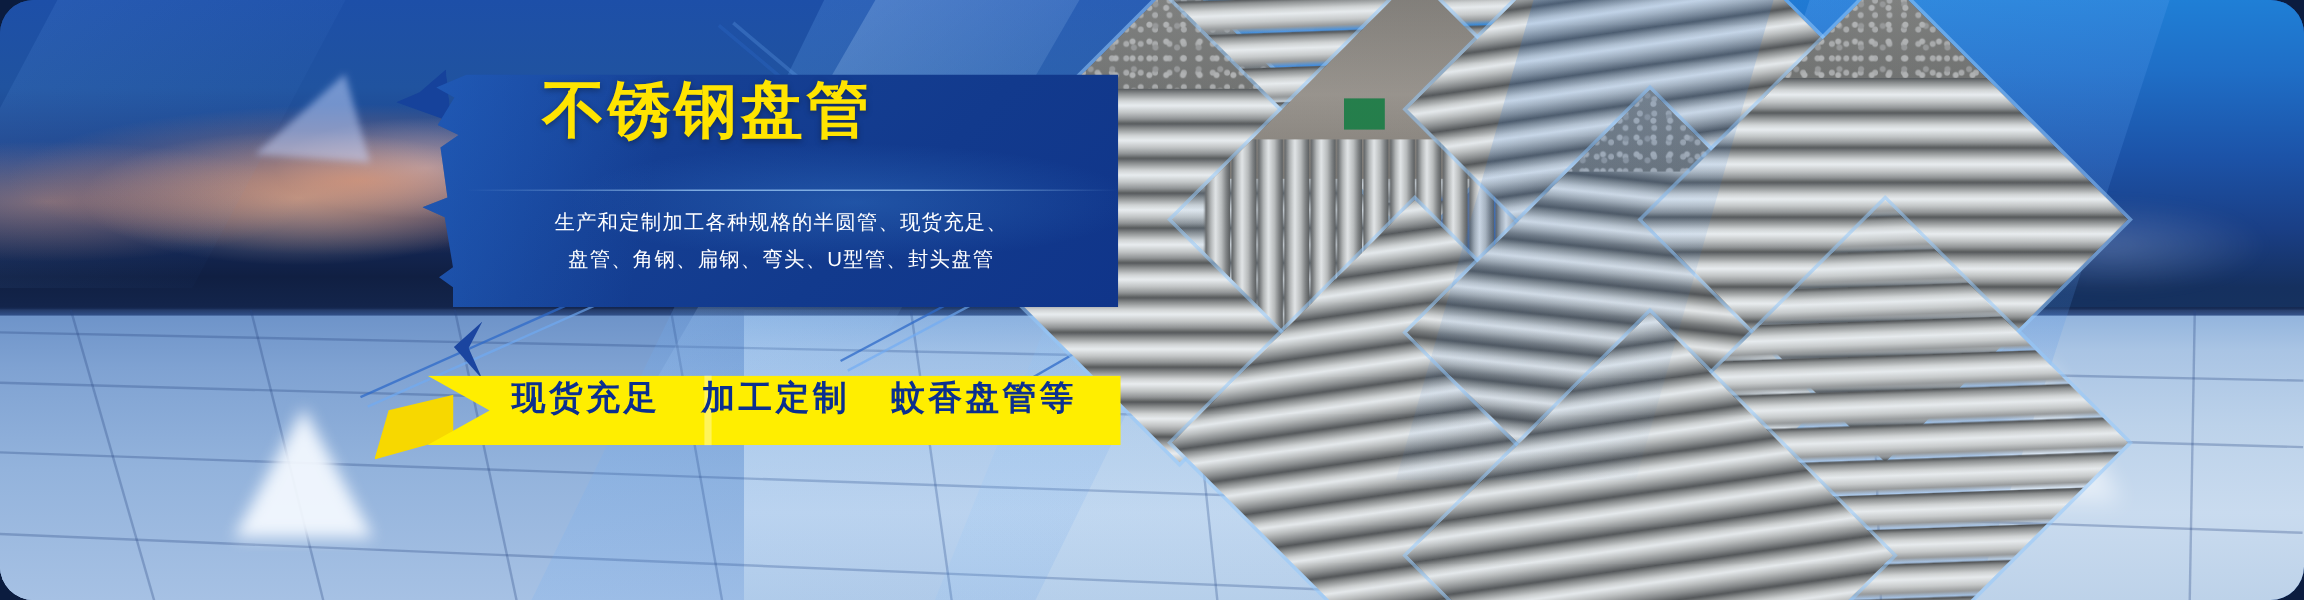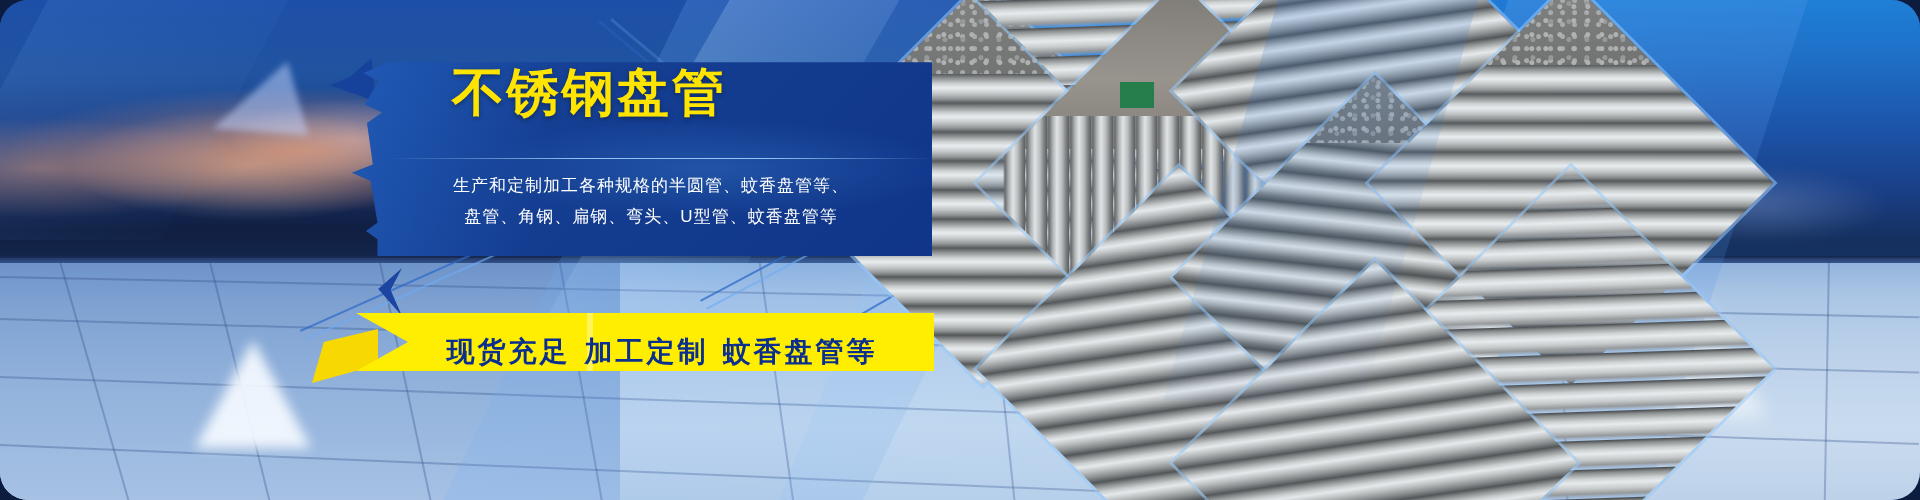--- a/index.html
+++ b/index.html
@@ -274,22 +274,22 @@
     background:#ffee00;
     clip-path:polygon(0% 0%, 100% 0%, 100% 100%, 0% 100%, 9% 50%);
   }
   .ribbon-tail{
     position:absolute;left:-44px;top:16px;width:66px;height:54px;
     background:#f7d800;
     clip-path:polygon(100% 0%,100% 66%,0% 100%,18% 24%);
   }
   .ribbon-text{
     position:absolute;left:0;top:0;width:100%;height:100%;
-    display:flex;align-items:flex-end;justify-content:center;
-    gap:14px;padding-left:34px;box-sizing:border-box;
+    display:flex;align-items:flex-start;justify-content:center;
+    gap:34px;padding-left:34px;box-sizing:border-box;
     color:#0b2f8f;font-size:28px;font-weight:bold;letter-spacing:3px;
   }
   .ribbon-sheen{
     position:absolute;left:40%;top:0;width:6px;height:100%;
     background:rgba(255,255,255,.35);
   }
 
   .arrow-left{
     position:absolute;left:358px;top:268px;width:44px;height:48px;
     background:#1b45a0;
@@ -426,22 +426,22 @@
   <div class="pane" style="left:1255px;top:-240px;width:200px;height:640px;background:linear-gradient(160deg,rgba(40,115,210,.30),rgba(40,115,210,.02));transform:skewX(-16deg);"></div>
 
   <div id="panel">
     <div class="flag-tip"></div>
     <div class="panel-shape"></div>
     <div class="panel-sheen"></div>
 
     <div class="panel-title">不锈钢盘管</div>
     <div class="panel-divider"></div>
     <div class="panel-sub">
-      <div>生产和定制加工各种规格的半圆管、蚊香盘管等、</div>
-      <div>盘管、角钢、扁钢、弯头、U型管、蚊香盘管等</div>
+      <div>生产和定制加工各种规格的半圆管、现货充足、</div>
+      <div>盘管、角钢、扁钢、弯头、U型管、封头盘管</div>
     </div>
   </div>
 
   <div class="arrow-left"></div>
 
   <div id="ribbon">
     <div class="ribbon-tail"></div>
     <div class="ribbon-shape"></div>
     <div class="ribbon-sheen"></div>
     <div class="ribbon-text">

